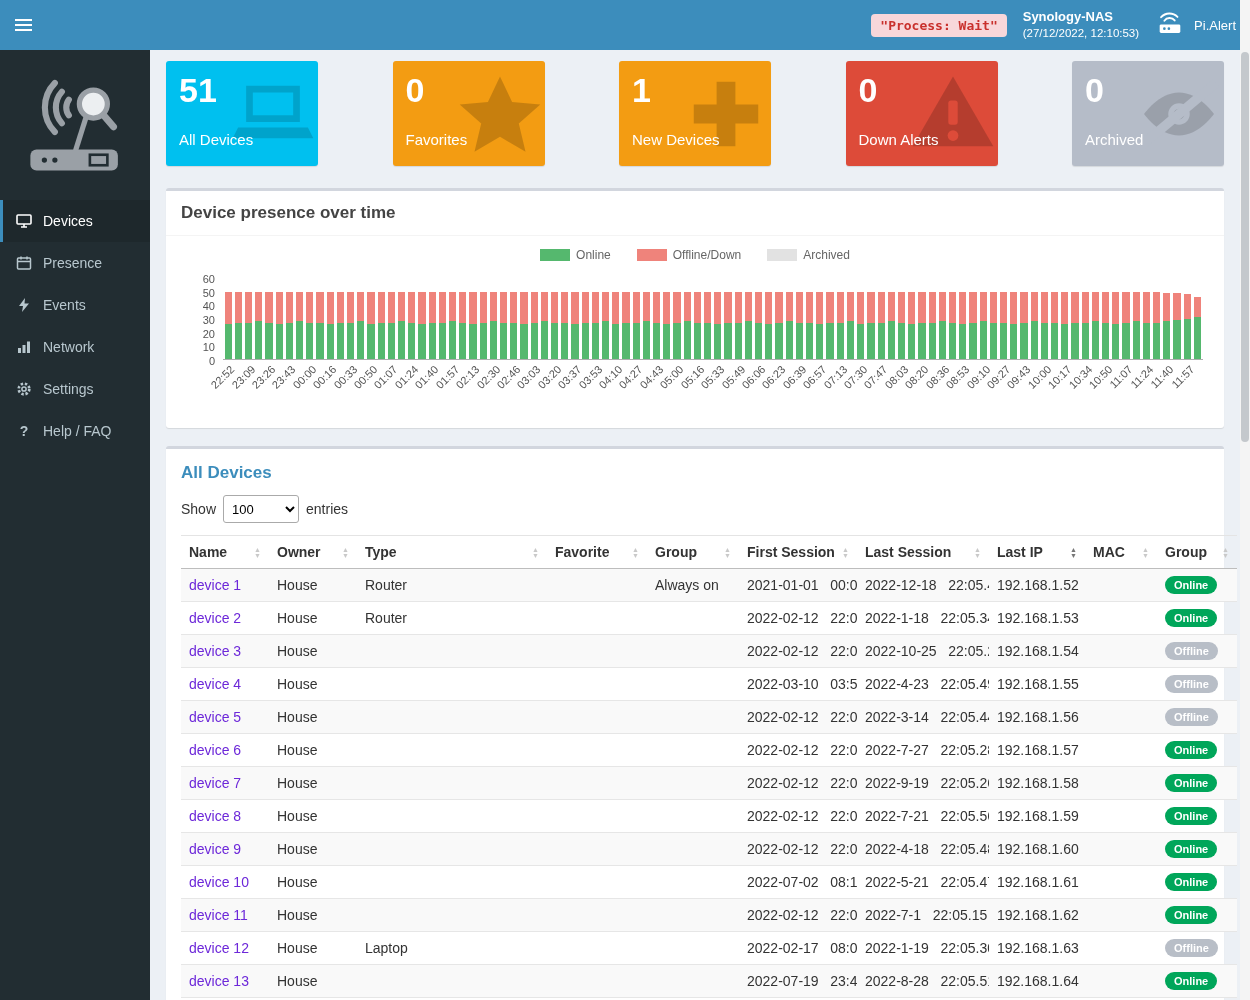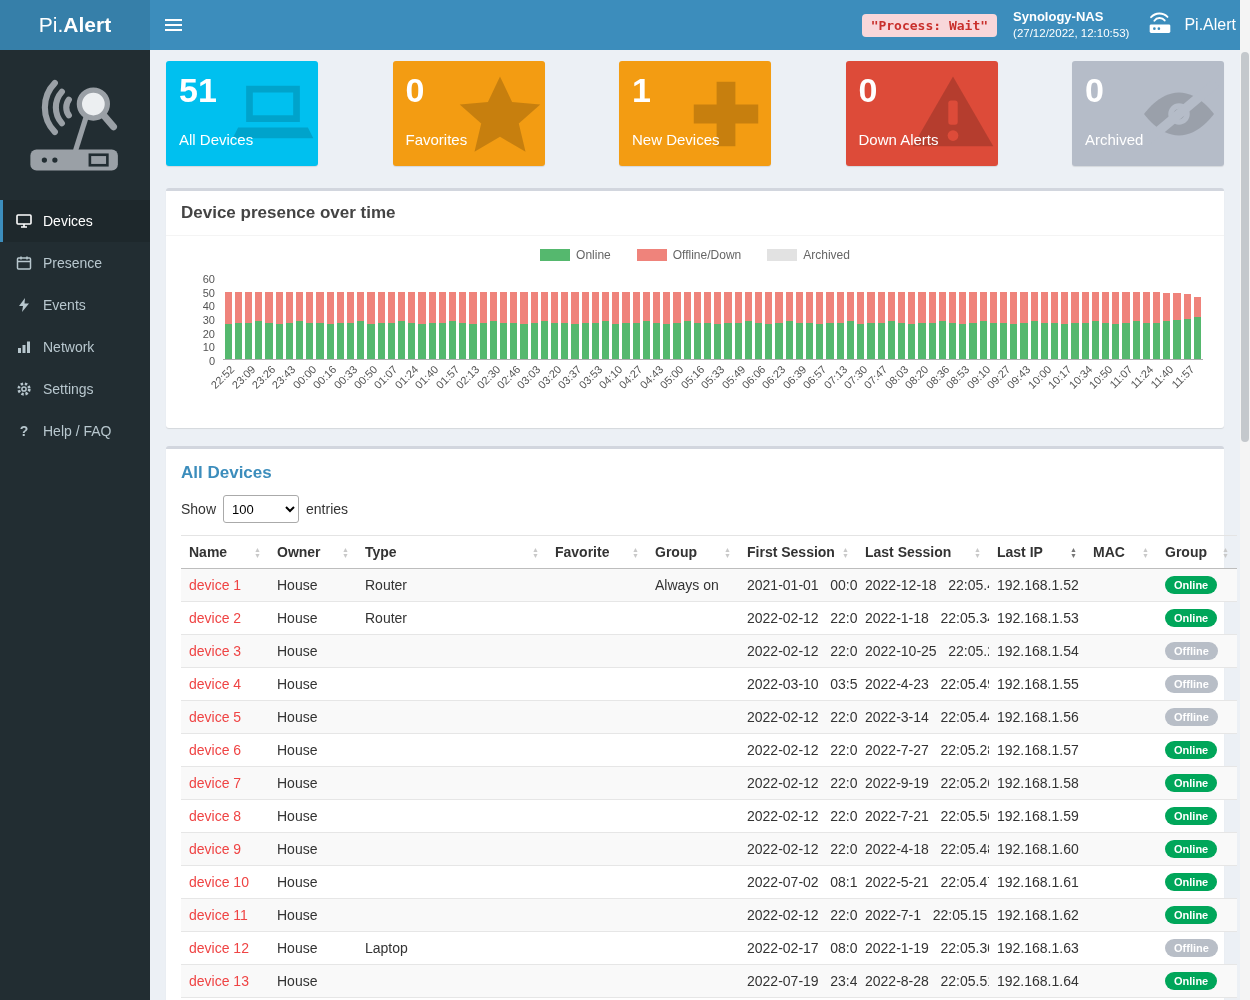--- a/index.html
+++ b/index.html
@@ -9,21 +9,21 @@
   .topbar{position:fixed;top:0;left:0;right:0;height:50px;display:flex;z-index:20}
   .logo{width:150px;background:#367fa9;color:#fff;display:flex;align-items:center;justify-content:center;font-size:21px;cursor:pointer}
   .logo .light{font-weight:400}.logo .bold{font-weight:700}
   .navbar{flex:1;background:#3c8dbc;display:flex;align-items:center;color:#fff}
   .hamburger{width:46px;height:50px;display:flex;flex-direction:column;justify-content:center;align-items:center;gap:3px;cursor:pointer}
   .hamburger div{width:17px;height:2px;background:#fff}
   .nav-right{margin-left:auto;display:flex;align-items:center;gap:16px;padding-right:14px}
   .process-badge{background:#f8d7da;color:#c9302c;font-family:"DejaVu Sans Mono",monospace;font-size:13px;font-weight:bold;padding:4px 9px;border-radius:4px}
   .host-block{font-size:11.5px;line-height:1.35;text-align:left}
   .host-name{font-weight:bold;font-size:13px}
-  .app-chip{display:flex;align-items:center;gap:9px;font-size:16px;cursor:pointer}
+  .app-chip{display:flex;align-items:center;gap:9px;font-size:13px;cursor:pointer}
   
   .sidebar{position:fixed;top:50px;left:0;bottom:0;width:150px;background:#222d32;color:#b8c7ce;z-index:15}
   .brand-figure{height:150px;display:flex;align-items:center;justify-content:center}
   .menu-item{display:flex;align-items:center;gap:10px;padding:13px 12px;font-size:14px;border-left:3px solid transparent;cursor:pointer}
   .menu-item.active{background:#1e282c;color:#fff;border-left-color:#3c8dbc}
   .menu-icon{width:18px;flex:none;display:inline-flex;justify-content:center;font-weight:bold}
   
   .main{margin-left:150px;margin-right:10px;padding:8px 16px 0}
   .page-title{font-size:24px;font-weight:600;color:#333;margin:8px 0 17px}
   
@@ -55,37 +55,33 @@
   .search-control{display:flex;align-items:center}
   .search-control input{border:1px solid #aaa;border-radius:3px;height:27px;width:172px;padding:2px 7px;margin-left:7px;font-size:13px}
   .table-wrap{padding:0 15px 12px}
   table{width:100%;border-collapse:collapse;table-layout:fixed;font-size:14px;color:#333}
   thead th{text-align:left;font-weight:bold;padding:8px;border-top:1px solid #e4e4e4;border-bottom:1px solid #bdbdbd;overflow:hidden;white-space:nowrap;cursor:pointer}
   .sort{float:right;display:inline-flex;flex-direction:column;line-height:6px;font-size:7px;color:#c9c9c9;margin-top:3px}
   .sort i{font-style:normal}
   .sort.active{color:#777}
   tbody td{padding:7px 8px;border-top:1px solid #e6e6e6;overflow:hidden;white-space:nowrap}
   tbody tr:nth-child(odd){background:#f9f9f9}
-  .device-link{color:#ef4444;text-decoration:none;cursor:pointer}
+  .device-link{color:#6d28d9;text-decoration:none;cursor:pointer}
   .pre{white-space:pre}
   .badge{display:inline-block;min-width:52px;text-align:center;padding:3px 9px;border-radius:10px;font-size:11px;font-weight:bold;color:#fff}
   .badge.online{background:#00a65a}
   .badge.offline{background:#b8bec7}
   
   .scrollbar{position:fixed;top:0;right:0;bottom:0;width:10px;background:#f4f4f4;z-index:30}
   .scrollbar .thumb{position:absolute;top:52px;left:1px;width:8px;height:390px;background:#c4c8cc;border-radius:4px}
 </style>
 </head>
 <body>
 
 <header class="topbar">
-  <div class="logo">
-    <span class="light">Pi.</span>
-      <span class="bold">Alert</span>
-  </div>
   <div class="navbar">
     <div class="hamburger">
         <div></div>
         <div></div>
         <div></div>
       </div>
     <div class="nav-right">
       <span class="process-badge">"Process: Wait"</span>
       <div class="host-block">
         <div class="host-name">Synology-NAS</div>

